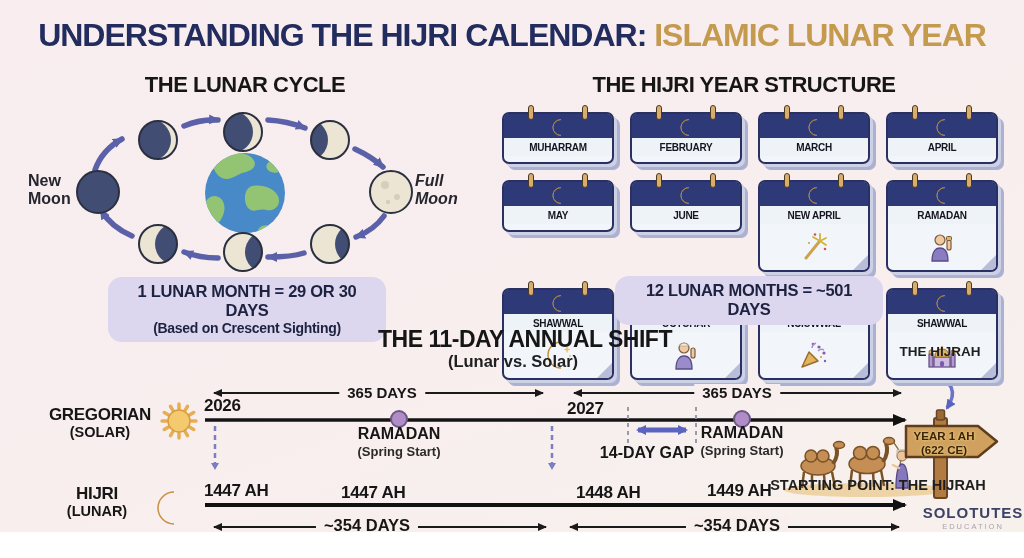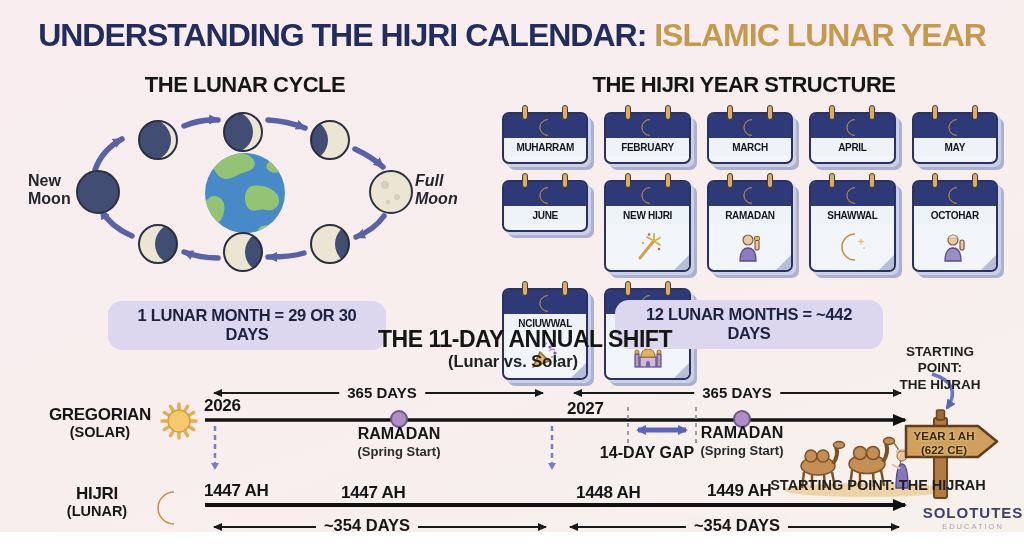--- a/index.html
+++ b/index.html
@@ -12,27 +12,27 @@
   .nowrap { white-space:nowrap; }
 
   .main-title { top:17px; left:512px; font-size:32px; font-weight:bold; letter-spacing:-1px; }
   .t-navy { color:#232c5e; }
   .t-gold { color:#c49a4e; }
 
   .sec-title { font-size:22px; font-weight:bold; letter-spacing:-0.5px; }
   .moon-lab { font-size:16px; font-weight:bold; color:#26262e; line-height:1.12; width:50px; }
 
   .pill { position:absolute; z-index:3; background:#dcd6ee; border-radius:14px;
-          text-align:center; color:#1c2240; transform:translateX(-50%); padding:5px 14px 6px;margin-top:24px; }
+          text-align:center; color:#1c2240; transform:translateX(-50%); padding:5px 14px 6px; }
   .pill .l1 { font-size:16.5px; font-weight:bold; letter-spacing:-0.3px; }
   .pill .l2 { font-size:14px; font-weight:bold; letter-spacing:-0.3px; }
 
   
   #cards { position:absolute; left:502px; top:112px; width:496px; z-index:2;
-           display:grid; grid-template-columns:repeat(5,1fr); column-gap:7px; row-gap:14px;gap:16px; }
+           display:grid; grid-template-columns:repeat(4,1fr); column-gap:7px; row-gap:14px;gap:16px; }
   .card { position:relative; background:#f2f6fa; border:2px solid #2a3162; border-radius:7px;
           box-shadow:3px 3px 0 0 #cdd1e6, 6px 6px 0 0 #abb1d0; }
   .card.r1 { height:52px; }
   .card.r2 { height:92px; }
   .card-head { height:24px; background:#2e3a78; border-radius:4px 4px 0 0;
                display:flex; align-items:center; justify-content:center; }
   .card-moon { width:19px; height:19px; margin-top:3px; }
   .ring { position:absolute; top:-9px; width:6px; height:15px; background:#d9ad6d;
           border:1.5px solid #4a3a22; border-radius:3px; z-index:4; }
   .ring.a { left:22%; } .ring.b { right:22%; }
@@ -269,20 +269,21 @@
     <span class="t-navy">UNDERSTANDING THE HIJRI CALENDAR:</span>
     <span class="t-gold">ISLAMIC LUNAR YEAR</span>
   </div>
 
   <div class="lab sec-title ctr nowrap" style="left:245px; top:72px;">THE LUNAR CYCLE</div>
   <div class="lab moon-lab" style="left:28px; top:172px;">New Moon</div>
   <div class="lab moon-lab" style="left:415px; top:172px;font-style:italic;">Full Moon</div>
 
   <div class="pill" style="left:247px; top:277px; width:278px;">
     <div class="l1">1 LUNAR MONTH = 29 OR 30 DAYS</div>
+    <div class="l2">(Based on Crescent Sighting)</div>
   </div>
 
   <div class="lab sec-title ctr nowrap" style="left:744px; top:72px;">THE HIJRI YEAR STRUCTURE</div>
 
   <div id="cards">
     <div class="card r1">
         <span class="ring a"></span>
         <span class="ring b"></span>
         <div class="card-head">
           <svg class="card-moon" viewBox="0 0 24 24">
@@ -343,21 +344,21 @@
       </div>
 
     <div class="card r2">
         <span class="ring a"></span>
         <span class="ring b"></span>
         <div class="card-head">
           <svg class="card-moon" viewBox="0 0 24 24">
             <path d="M15 2a10 10 0 1 0 0 20 8 8 0 1 1 0-20z" fill="#eec383" stroke="#b8893e"></path>
           </svg>
         </div>
-        <div class="card-name">NEW HIJRI</div>
+        <div class="card-name">NEW APRIL</div>
         <div class="card-body">
           <svg viewBox="0 0 32 32">
             <line x1="8" y1="27" x2="21" y2="11" stroke="#cfa24e" stroke-width="3" stroke-linecap="round"></line>
             <g stroke="#d4b338" stroke-width="1.8" stroke-linecap="round">
               <line x1="22" y1="10" x2="22" y2="3"></line>
               <line x1="22" y1="10" x2="28" y2="7"></line>
               <line x1="22" y1="10" x2="28" y2="14"></line>
               <line x1="22" y1="10" x2="15" y2="6"></line>
             </g>
             <circle cx="27" cy="18" r="1.3" fill="#c85a5a"></circle>
@@ -469,28 +470,27 @@
             <path d="M9 18c0-5 3-8 7-8s7 3 7 8z" fill="#e2b45e" stroke="#9a6c2a" stroke-width="1.2"></path>
             <line x1="16" y1="10" x2="16" y2="7" stroke="#9a6c2a" stroke-width="1.2"></line>
             <rect x="14" y="22" width="4" height="6" rx="2" fill="#7a5ab0"></rect>
           </svg>
         </div>
         <span class="curl"></span>
       </div>
   </div>
 
   <div class="pill" style="left:749px; top:276px; width:268px;">
-    <div class="l1">12 LUNAR MONTHS = ~442 DAYS</div>
+    <div class="l1">12 LUNAR MONTHS = ~501 DAYS</div>
   </div>
 
   <div class="lab shift-title ctr nowrap" style="left:525px; top:326px;">THE 11-DAY ANNUAL SHIFT</div>
   <div class="lab shift-sub ctr nowrap" style="left:513px; top:352px;">(Lunar vs. Solar)</div>
 
   <div class="lab sp ctr" style="left:940px; top:344px;">
-    <div>STARTING POINT:</div>
     <div>THE HIJRAH</div>
   </div>
 
   <div class="lab axis-name ctr nowrap" style="left:100px; top:405px;">GREGORIAN</div>
   <div class="lab axis-sub ctr nowrap" style="left:100px; top:424px;">(SOLAR)</div>
 
   <div class="lab year" style="left:204px; top:396px;">2026</div>
   <div class="lab year" style="left:567px; top:399px;">2027</div>
   <div class="lab days ctr nowrap" style="left:382px; top:384px;">365 DAYS</div>
   <div class="lab days ctr nowrap" style="left:737px; top:384px;">365 DAYS</div>

